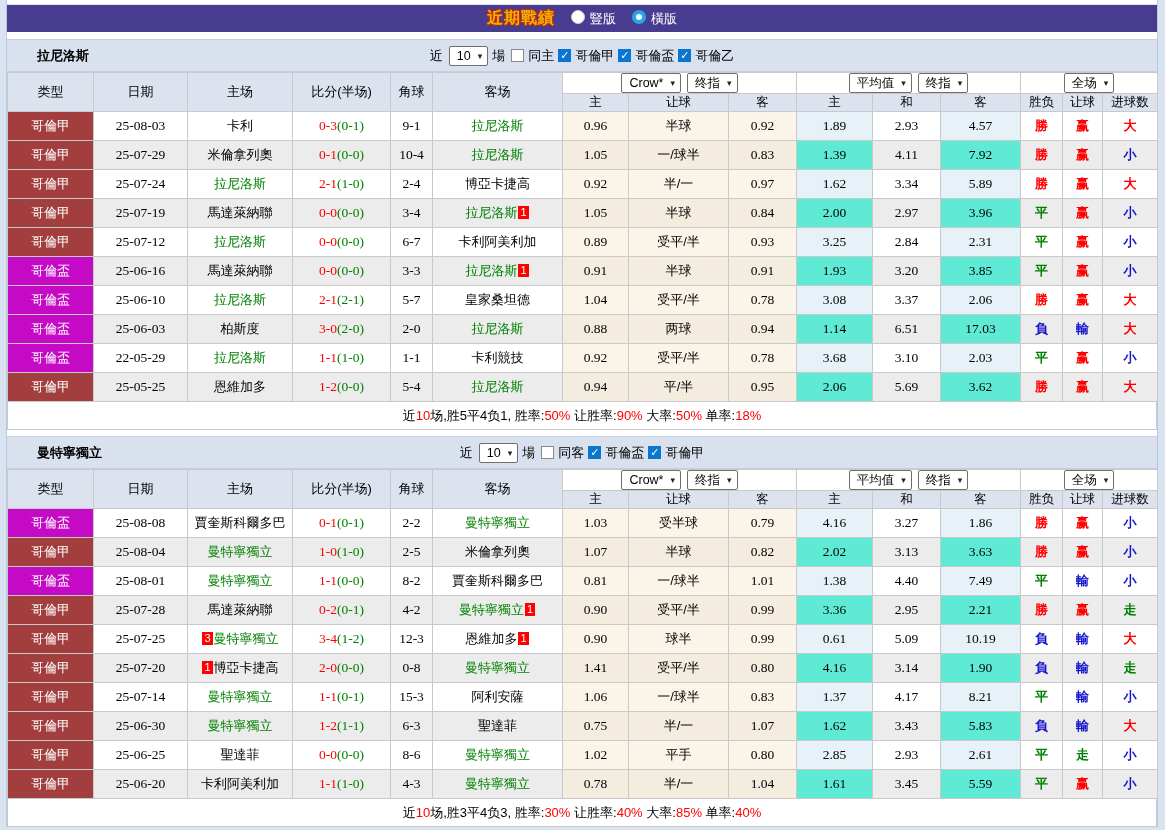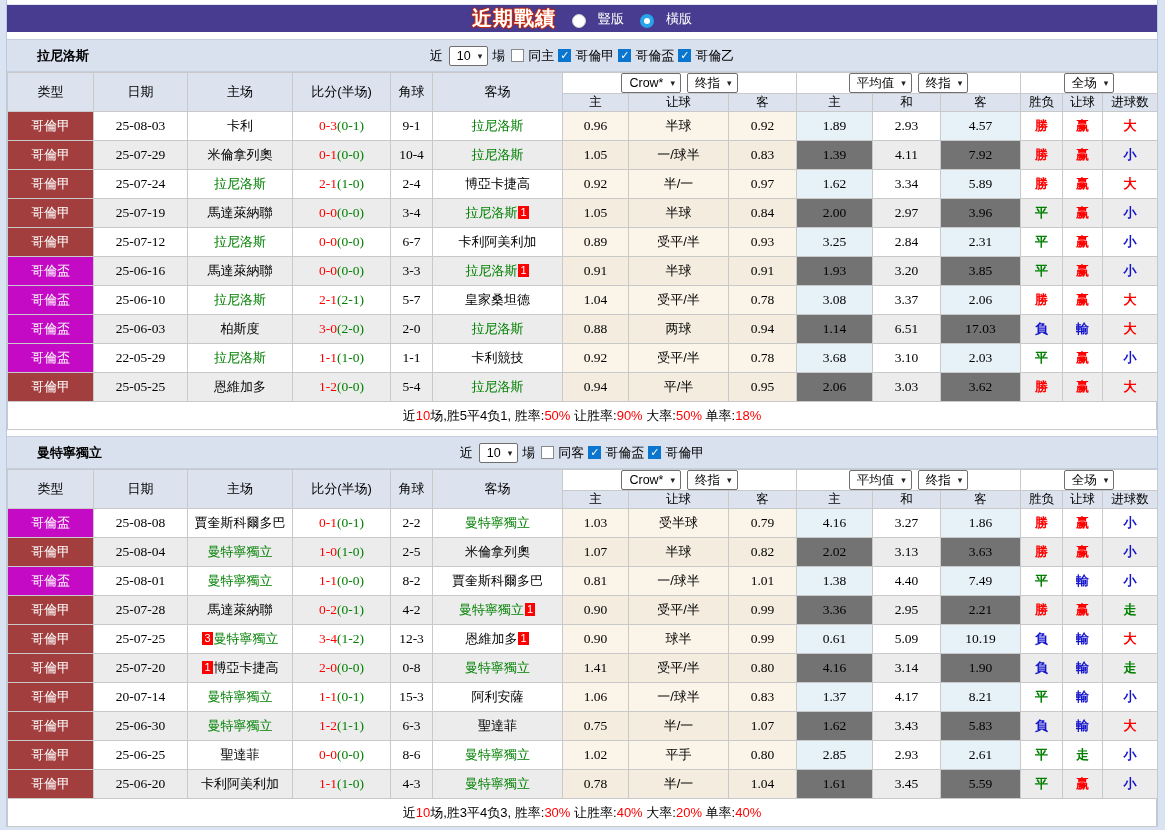--- a/index.html
+++ b/index.html
@@ -6,23 +6,23 @@
   html,body { width:1165px; height:830px; }
   body {
     background:#d9e3f1;
     font-family:"Liberation Sans","DejaVu Sans",sans-serif;
     font-size:13px; color:#000; overflow:hidden; position:relative;
   }
   .content { position:absolute; left:6px; top:0; width:1152px; background:#fff;
     border-left:1px solid #b9c9e0; border-right:1px solid #b9c9e0; }
   .top-strip { height:5px; background:#fff; border-bottom:1px solid #e2e6ee; }
   .title-bar { height:27px; background:#473c8f; display:flex; align-items:center; justify-content:center; gap:16px; }
-  .title { color:#ffffff; font-weight:bold; font-size:20px; letter-spacing:1px;
+  .title { color:#eab308; font-weight:bold; font-size:16px; letter-spacing:1px;
     text-shadow:1px 0 1px #d42a00,-1px 0 1px #d42a00,0 1px 1px #d42a00,0 -1px 1px #d42a00; }
-  .radio-opt { display:flex; align-items:flex-end; gap:12px; color:#fff; font-size:13px; }
+  .radio-opt { display:flex; align-items:flex-start; gap:5px; color:#fff; font-size:13px; }
   .radio { width:14px; height:14px; border-radius:50%; background:#fff; border:1px solid #cfcfcf; display:inline-block; }
   .radio.sel { border:4px solid #29a3e9; }
   .bar-gap { height:7px; background:#fff; }
   .gap { height:6px; background:#fff; }
 
   .team-row { height:33px; background:#d9e1ef; border-top:1px solid #c6cfe0; border-bottom:1px solid #c6cfe0;
     position:relative; display:flex; align-items:center; justify-content:center; }
   .team-name { position:absolute; left:30px; font-weight:bold; font-size:13px; }
   .filters { display:flex; align-items:center; gap:4px; }
   .filters .lbl-sp { margin-right:2px; }
@@ -40,21 +40,21 @@
   thead td.left-col { background:#dce3ef; height:38px; font-size:13px; }
   tr.dd-row td.dd-cell { background:#fff; height:21px; }
   .dd-wrap { display:flex; align-items:center; justify-content:center; gap:6px; }
   tr.sub-row td { background:#dce3ef; height:17px; font-size:12.5px; }
 
   tbody td { height:29px; font-size:13px; background:#fff; }
   tbody tr.alt td { background:#ececec; }
   tbody td.hcell { background:#fbf5e9; }
   tbody tr.alt td.hcell { background:#f3ecdf; }
   tbody td.ecell { background:#e6f1f8; }
-  tbody tr.alt td.ecell { background:#737373; }
+  tbody tr.alt td.ecell { background:#5eead4; }
   td.lg { color:#fff; }
   td.lg.lg-red { background:#a33e3e; }
   td.lg.lg-mag { background:#c40ac4; }
   tbody tr.alt td.lg.lg-red { background:#a33e3e; }
   tbody tr.alt td.lg.lg-mag { background:#c40ac4; }
   .num { font-family:"Liberation Serif","DejaVu Serif",serif; font-size:13.5px; }
   .tname.green { color:#008000; }
   .badge { display:inline-block; background:#f00; color:#fff; font-size:11px; line-height:13px; padding:0 2px;
     font-family:"Liberation Sans",sans-serif; margin:0 1px; vertical-align:1px; }
   .s-main { color:#f00; }
@@ -333,21 +333,21 @@
               <td class="lg lg-red">哥倫甲</td>
               <td class="num">25-05-25</td>
               <td class="team"><span class="tname">恩維加多</span></td>
               <td class="num"><span class="s-main">1-2</span><span class="s-half">(0-0)</span></td>
               <td class="num">5-4</td>
               <td class="team"><span class="tname green">拉尼洛斯</span></td>
               <td class="num hcell">0.94</td>
               <td class="hcell">平/半</td>
               <td class="num hcell">0.95</td>
               <td class="num ecell">2.06</td>
-              <td class="num">3.03</td>
+              <td class="num">5.69</td>
               <td class="num ecell">3.62</td>
               <td class="res c-r">勝</td>
               <td class="res c-r">赢</td>
               <td class="res c-r">大</td>
             </tr>
           </tbody>
         </table>
         <div class="summary">
           <span class="c-k">近</span>
           <span class="c-r">10</span>
@@ -549,21 +549,21 @@
               <td class="num hcell">0.80</td>
               <td class="num ecell">4.16</td>
               <td class="num">3.14</td>
               <td class="num ecell">1.90</td>
               <td class="res c-b">負</td>
               <td class="res c-b">輸</td>
               <td class="res c-g">走</td>
             </tr>
             <tr>
               <td class="lg lg-red">哥倫甲</td>
-              <td class="num">20-07-14</td>
+              <td class="num">25-07-14</td>
               <td class="team"><span class="tname green">曼特寧獨立</span></td>
               <td class="num"><span class="s-main">1-1</span><span class="s-half">(0-1)</span></td>
               <td class="num">15-3</td>
               <td class="team"><span class="tname">阿利安薩</span></td>
               <td class="num hcell">1.06</td>
               <td class="hcell">一/球半</td>
               <td class="num hcell">0.83</td>
               <td class="num ecell">1.37</td>
               <td class="num">4.17</td>
               <td class="num ecell">8.21</td>
@@ -625,19 +625,19 @@
           </tbody>
         </table>
         <div class="summary">
           <span class="c-k">近</span>
           <span class="c-r">10</span>
           <span class="c-k">场,胜3平4负3, 胜率:</span>
           <span class="c-r">30%</span>
           <span class="c-k"> 让胜率:</span>
           <span class="c-r">40%</span>
           <span class="c-k"> 大率:</span>
-          <span class="c-r">20%</span>
+          <span class="c-r">85%</span>
           <span class="c-k"> 单率:</span>
           <span class="c-r">40%</span>
         </div>
       </div>
     </div>
 </div>
 
 </body></html>

